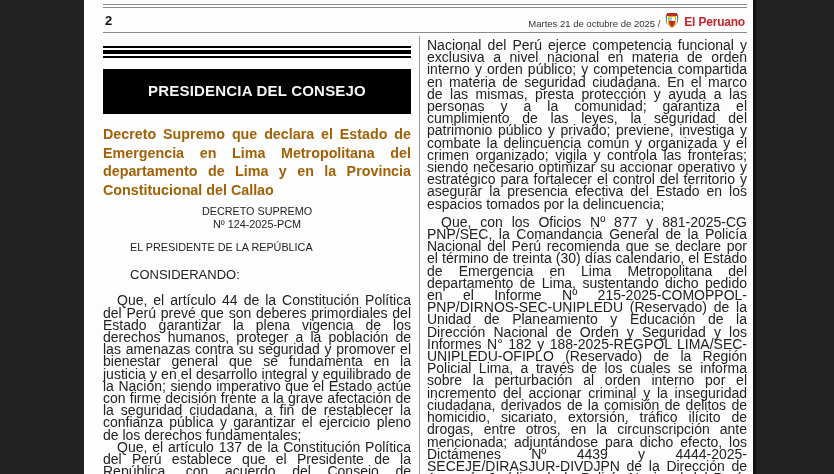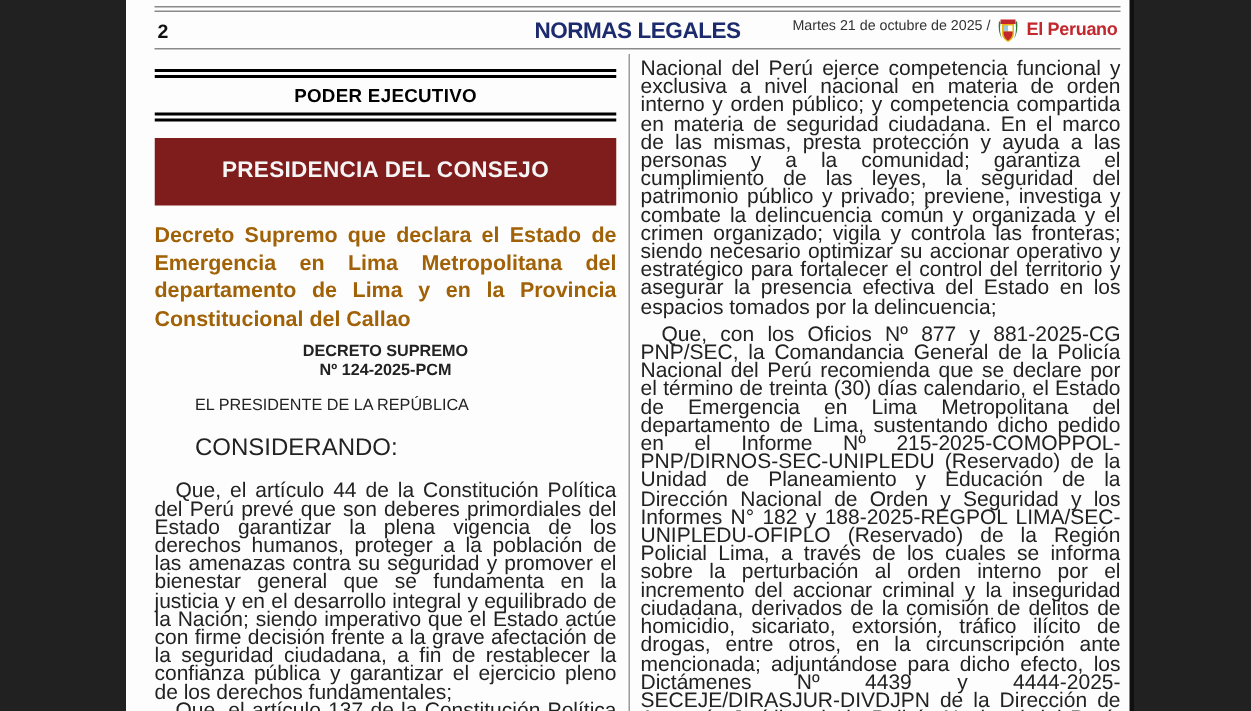--- a/index.html
+++ b/index.html
@@ -36,21 +36,21 @@
     position: absolute;
     left: 0; right: 0;
     text-align: center;
     font-weight: bold;
     font-size: 15px;
     letter-spacing: -0.3px;
     color: #1c2b6e;
   }
   .masthead-right {
     display: flex;
-    align-items: flex-start;
+    align-items: flex-end;
     gap: 4px;
     margin-left: auto;
     z-index: 1;
   }
   .masthead-date { font-size: 9.5px; color: #333; }
   .brand-logo { display: inline-block; width: 16px; height: 17px; }
   .brand-name {
     font-weight: bold;
     font-size: 12px;
     color: #c1272d;
@@ -76,47 +76,47 @@
   .banner-text {
     text-align: center;
     font-weight: bold;
     font-size: 12.5px;
     color: #000;
     padding: 5px 0 4px 0;
     letter-spacing: 0.2px;
   }
   .entity-box {
     margin-top: 11px;
-    background: #7f1d1d;
+    background: #000000;
     color: #f5f5f5;
     font-weight: bold;
     font-size: 15px;
     text-align: center;
     padding: 9px 0 10px 0;
     line-height: 26px;
     letter-spacing: 0.2px;
   }
   .decree-title {
     margin-top: 11px;
     font-weight: bold;
     font-size: 14.3px;
     line-height: 18.6px;
     text-align: justify;
     color: #a16207;
   }
   .decree-number {
     margin-top: 6px;
     text-align: center;
-    font-weight: bold;
+    font-weight: normal;
     font-size: 10.8px;
     line-height: 12.5px;
     color: #222;
   }
   .salutation { margin-top: 11px; padding-left: 27px; font-size: 10.8px; color: #222; }
-  .considering { margin-top: 14px; padding-left: 27px; font-size: 16px; color: #222; }
+  .considering { margin-top: 14px; padding-left: 27px; font-size: 13px; color: #222; }
   .body-par {
     margin-top: 12px;
     font-size: 14px;
     line-height: 12.2px;
     text-align: justify;
     text-indent: 14px;
     color: #222;
   }
   .body-par + .body-par { margin-top: 0; }
   .col-right .body-par { margin-top: 6px; }
@@ -129,21 +129,20 @@
   <div class="page">
 
     <div class="top-rules">
       <div class="rule-gray"></div>
       <div class="rule-gap2"></div>
       <div class="rule-gray"></div>
     </div>
 
     <div class="masthead-row">
       <span class="page-num">2</span>
-      <span class="masthead-title">NORMAS LEGALES</span>
       <span class="masthead-right">
         <span class="masthead-date">Martes 21 de octubre de 2025 /</span>
         <span class="brand-logo">
           <svg width="16" height="17" viewBox="0 0 16 17">
             <path d="M2,2 Q1,9 4,14 Q2,9 3,3 Z" fill="#2e7d32"></path>
             <path d="M14,2 Q15,9 12,14 Q14,9 13,3 Z" fill="#2e7d32"></path>
             <rect x="3" y="1" width="10" height="3" fill="#c1272d"></rect>
             <path d="M4,4 h8 v6 q0,4 -4,6 q-4,-2 -4,-6 Z" fill="#e8b30a"></path>
             <path d="M5,5 h3 v4 h-3 Z" fill="#9ecae1"></path>
             <path d="M8,5 h3 v4 h-3 Z" fill="#ffffff"></path>
@@ -158,21 +157,20 @@
 
     <div class="columns">
 
       <div class="col-left">
         <div class="section-banner">
           <div class="double-rule">
             <div class="r1"></div>
               <div class="rg"></div>
               <div class="r2"></div>
           </div>
-          <div class="banner-text">PODER EJECUTIVO</div>
           <div class="double-rule">
             <div class="r1"></div>
               <div class="rg"></div>
               <div class="r2"></div>
           </div>
         </div>
 
         <div class="entity-box">
           <div>PRESIDENCIA DEL CONSEJO</div>
         </div>

